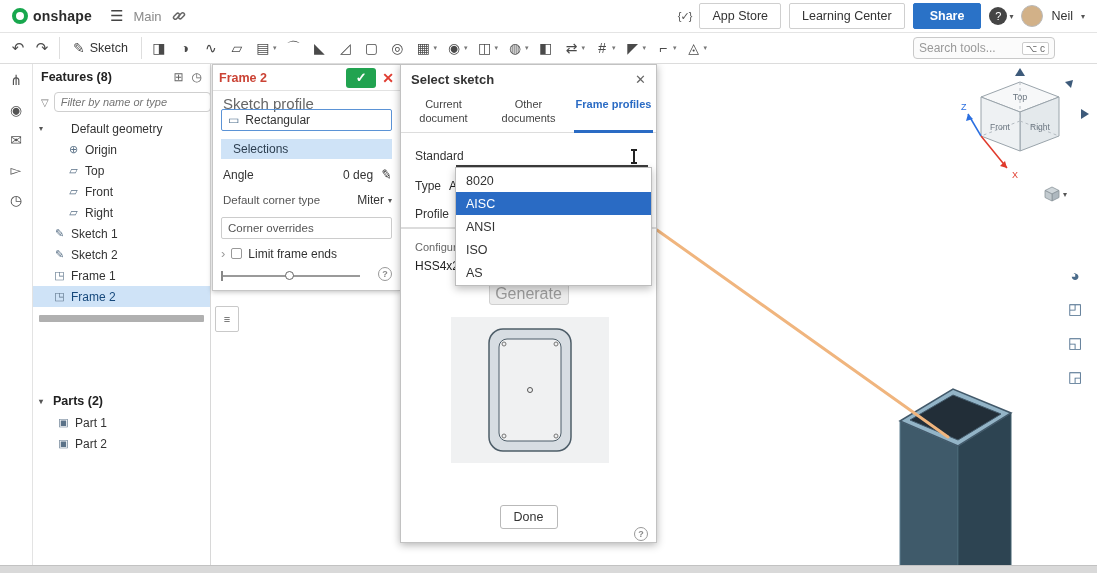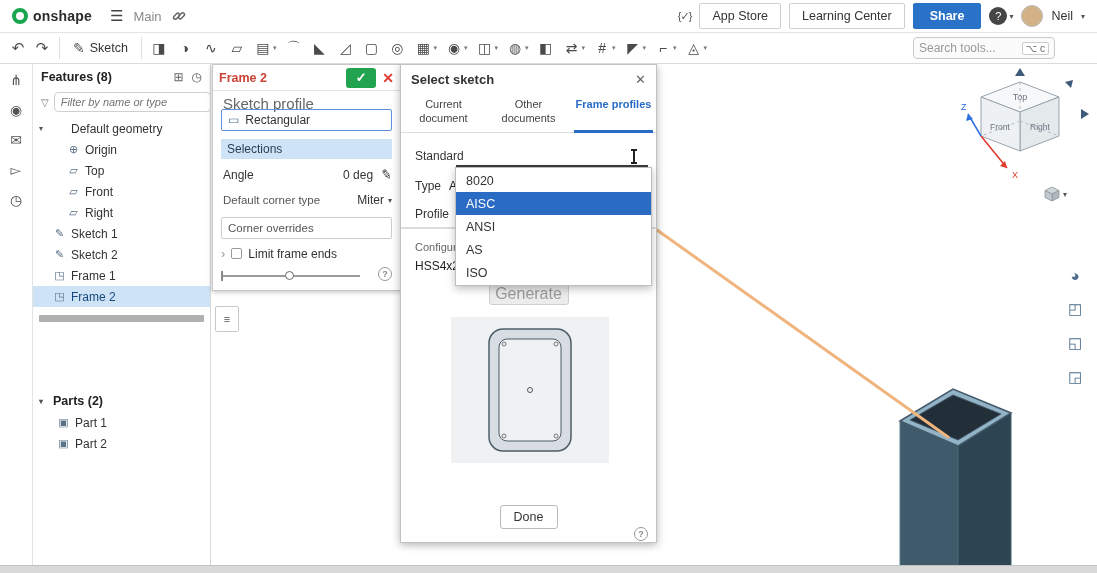--- a/index.html
+++ b/index.html
@@ -76,21 +76,21 @@
 
 
 .frame-dialog{position:absolute;left:212px;top:64px;width:189px;height:227px;background:#fff;border:1px solid #c6c6c6;box-shadow:0 1px 5px rgba(0,0,0,.25);z-index:10}
 .fd-header{height:26px;border-bottom:1px solid #e2e2e2;display:flex;align-items:center;padding:0 6px;gap:6px}
 .fd-title{font-size:12.5px;font-weight:bold;color:#cb4335;flex:1}
 .fd-ok{width:30px;height:20px;background:#21a350;border:none;border-radius:3px;color:#fff;font-size:13px;font-weight:bold;cursor:pointer;display:flex;align-items:center;justify-content:center}
 .fd-cancel{background:none;border:none;color:#e03c31;font-size:14px;font-weight:bold;cursor:pointer}
 .fd-label{position:absolute;left:10px;font-size:15px;color:#666}
 .fd-profile{position:absolute;left:8px;right:8px;top:44px;height:22px;border:1px solid #5b93d6;border-radius:2px;display:flex;align-items:center;gap:6px;padding:0 6px;font-size:12px;color:#333;cursor:pointer}
 .fd-picon{font-size:12px;color:#4a6b8a}
-.fd-selections{position:absolute;left:8px;right:8px;top:74px;height:20px;background:#cfe3f7;font-size:12px;color:#2c3e50;display:flex;align-items:center;padding:0 6px;cursor:pointer}
+.fd-selections{position:absolute;left:8px;right:8px;top:74px;height:20px;background:#cfe3f7;font-size:12px;color:#2c3e50;display:flex;align-items:center;padding:0 12px;cursor:pointer}
 .fd-angle{position:absolute;left:10px;right:8px;top:102px;display:flex;align-items:center;font-size:12px;color:#333}
 .fd-angle-val{margin-left:auto;margin-right:8px}
 .fd-pen{font-size:13px;color:#222;transform:rotate(10deg)}
 .fd-corner{position:absolute;left:10px;right:8px;top:128px;display:flex;align-items:center;font-size:11.5px;color:#555}
 .fd-dd{margin-left:auto;display:flex;align-items:center;gap:4px;font-size:12px;color:#333;cursor:pointer}
 .fd-dd .chevv{font-size:8px;color:#555}
 .fd-overrides{position:absolute;left:8px;right:8px;top:152px;height:22px;border:1px solid #ccc;border-radius:2px;font-size:11.5px;color:#555;display:flex;align-items:center;padding:0 6px;cursor:pointer}
 .fd-limit{position:absolute;left:8px;top:181px;display:flex;align-items:center;gap:6px;font-size:12px;color:#333}
 .fd-exp{color:#999;font-size:13px;cursor:pointer}
 .fd-check{width:11px;height:11px;border:1px solid #999;border-radius:2px;background:#fff;cursor:pointer}
@@ -546,21 +546,21 @@
 
     <div class="dd-opt active">
       <span>AISC</span>
     </div>
 
     <div class="dd-opt">
       <span>ANSI</span>
     </div>
 
     <div class="dd-opt">
+      <span>ISO</span>
+    </div>
+
+    <div class="dd-opt">
       <span>AS</span>
     </div>
-
-    <div class="dd-opt">
-      <span>ISO</span>
-    </div>
   </div>
 
 <div class="bottombar"></div>
 
 </body></html>

